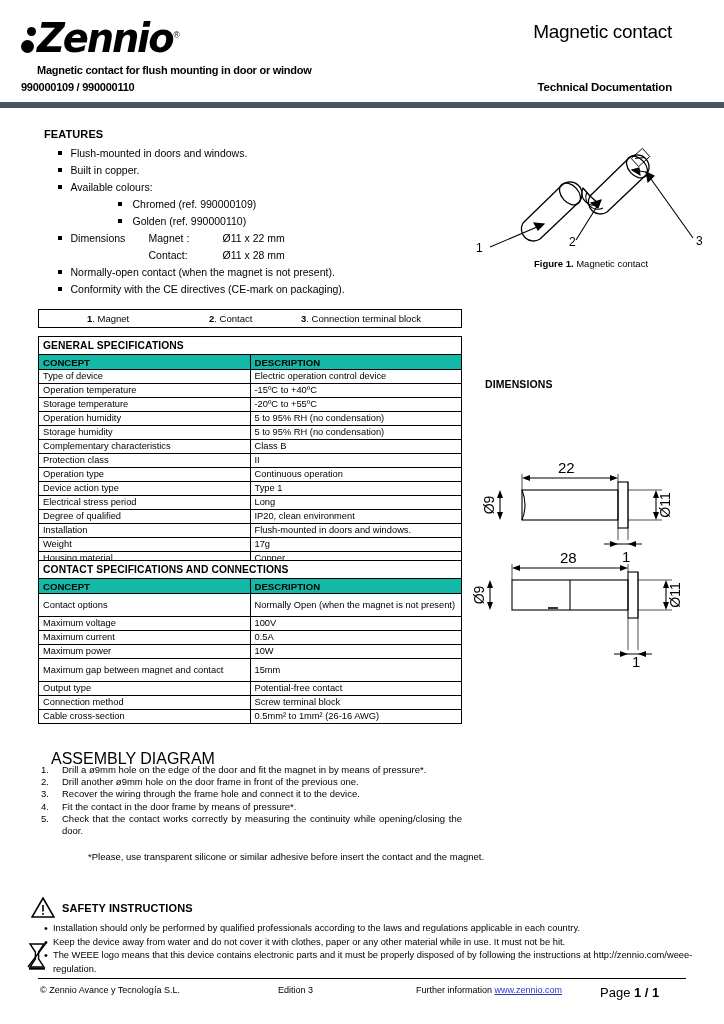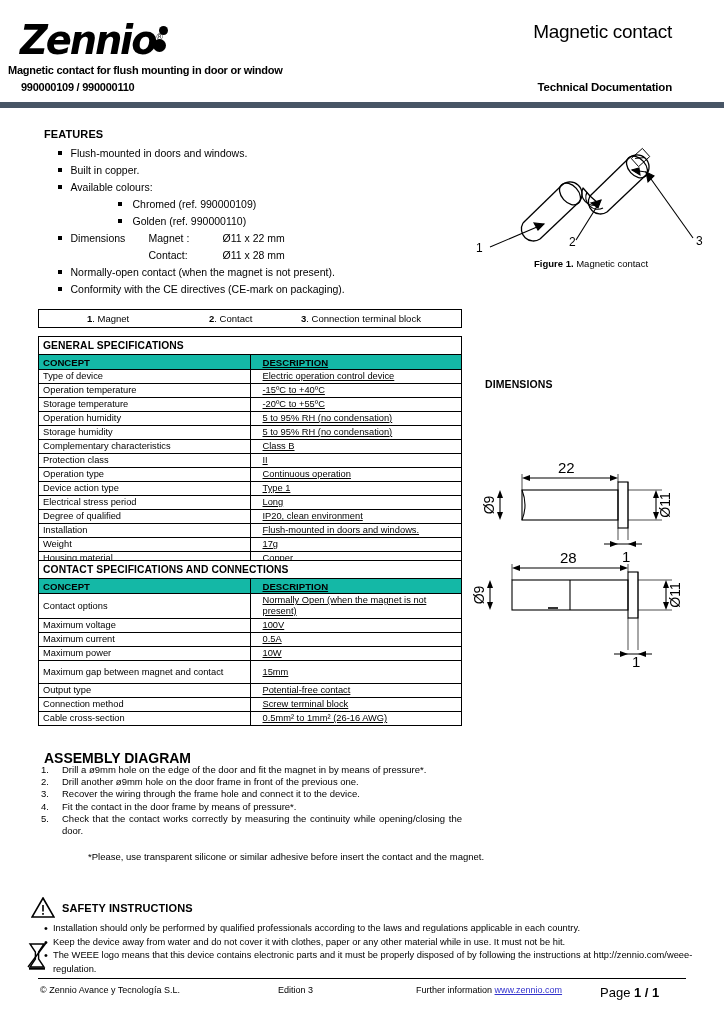--- a/index.html
+++ b/index.html
@@ -22,23 +22,22 @@
     left: 0; top: 0;
     width: 724px;
     height: 110px;
   }
   #logo-block {
     position: absolute;
     left: 20px; top: 16px;
   }
   .logo-wrap {
     display: flex;
-    align-items: flex-end;
+    align-items: center;
     height: 42px;
-    flex-direction: column;
   }
   .logo-dots {
     position: relative;
     width: 17px;
     height: 40px;
   }
   .logo-dots .d1 {
     position: absolute;
     width: 9px; height: 9px;
     border-radius: 50%;
@@ -67,21 +66,21 @@
     font-family: "Liberation Sans", sans-serif;
     font-size: 9px;
     font-style: normal;
     font-weight: normal;
     vertical-align: super;
     letter-spacing: 0;
     margin-left: 1px;
   }
   #subtitle-1 {
     position: absolute;
-    left: 8px; top: 64px;
+    left: 37px; top: 64px;
     font-size: 11px;
     font-weight: bold;
     letter-spacing: -0.25px;
     white-space: nowrap;
   }
   #subtitle-2 {
     position: absolute;
     left: 21px; top: 81px;
     font-size: 11px;
     font-weight: bold;
@@ -186,31 +185,31 @@
     height: 13px;
   }
   .spec-table td.hdr {
     background: #14b8a6;
     font-weight: bold;
     font-size: 9.6px;
     height: 12px;
     padding: 1px 4px;
   }
   .spec-table td.k { width: 196px; padding-left: 4px; }
-  .spec-table td.v { padding-left: 12px; text-decoration: underline; }
+  .spec-table td.v { padding-left: 4px; }
   #table-general { left: 38px; top: 336px; }
   #table-contact { left: 38px; top: 560px; }
   .tworow { height: 23px; }
 
   
   #assembly-title {
     position: absolute;
-    left: 44px; top: 750px;
-    font-size: 14px;
-    font-weight: bold;
+    left: 51px; top: 750px;
+    font-size: 16px;
+    font-weight: normal;
   }
   #assembly-list {
     position: absolute;
     left: 41px; top: 764px;
     width: 421px;
     font-size: 9.5px;
     line-height: 12.2px;
   }
   .as-item {
     display: flex;

